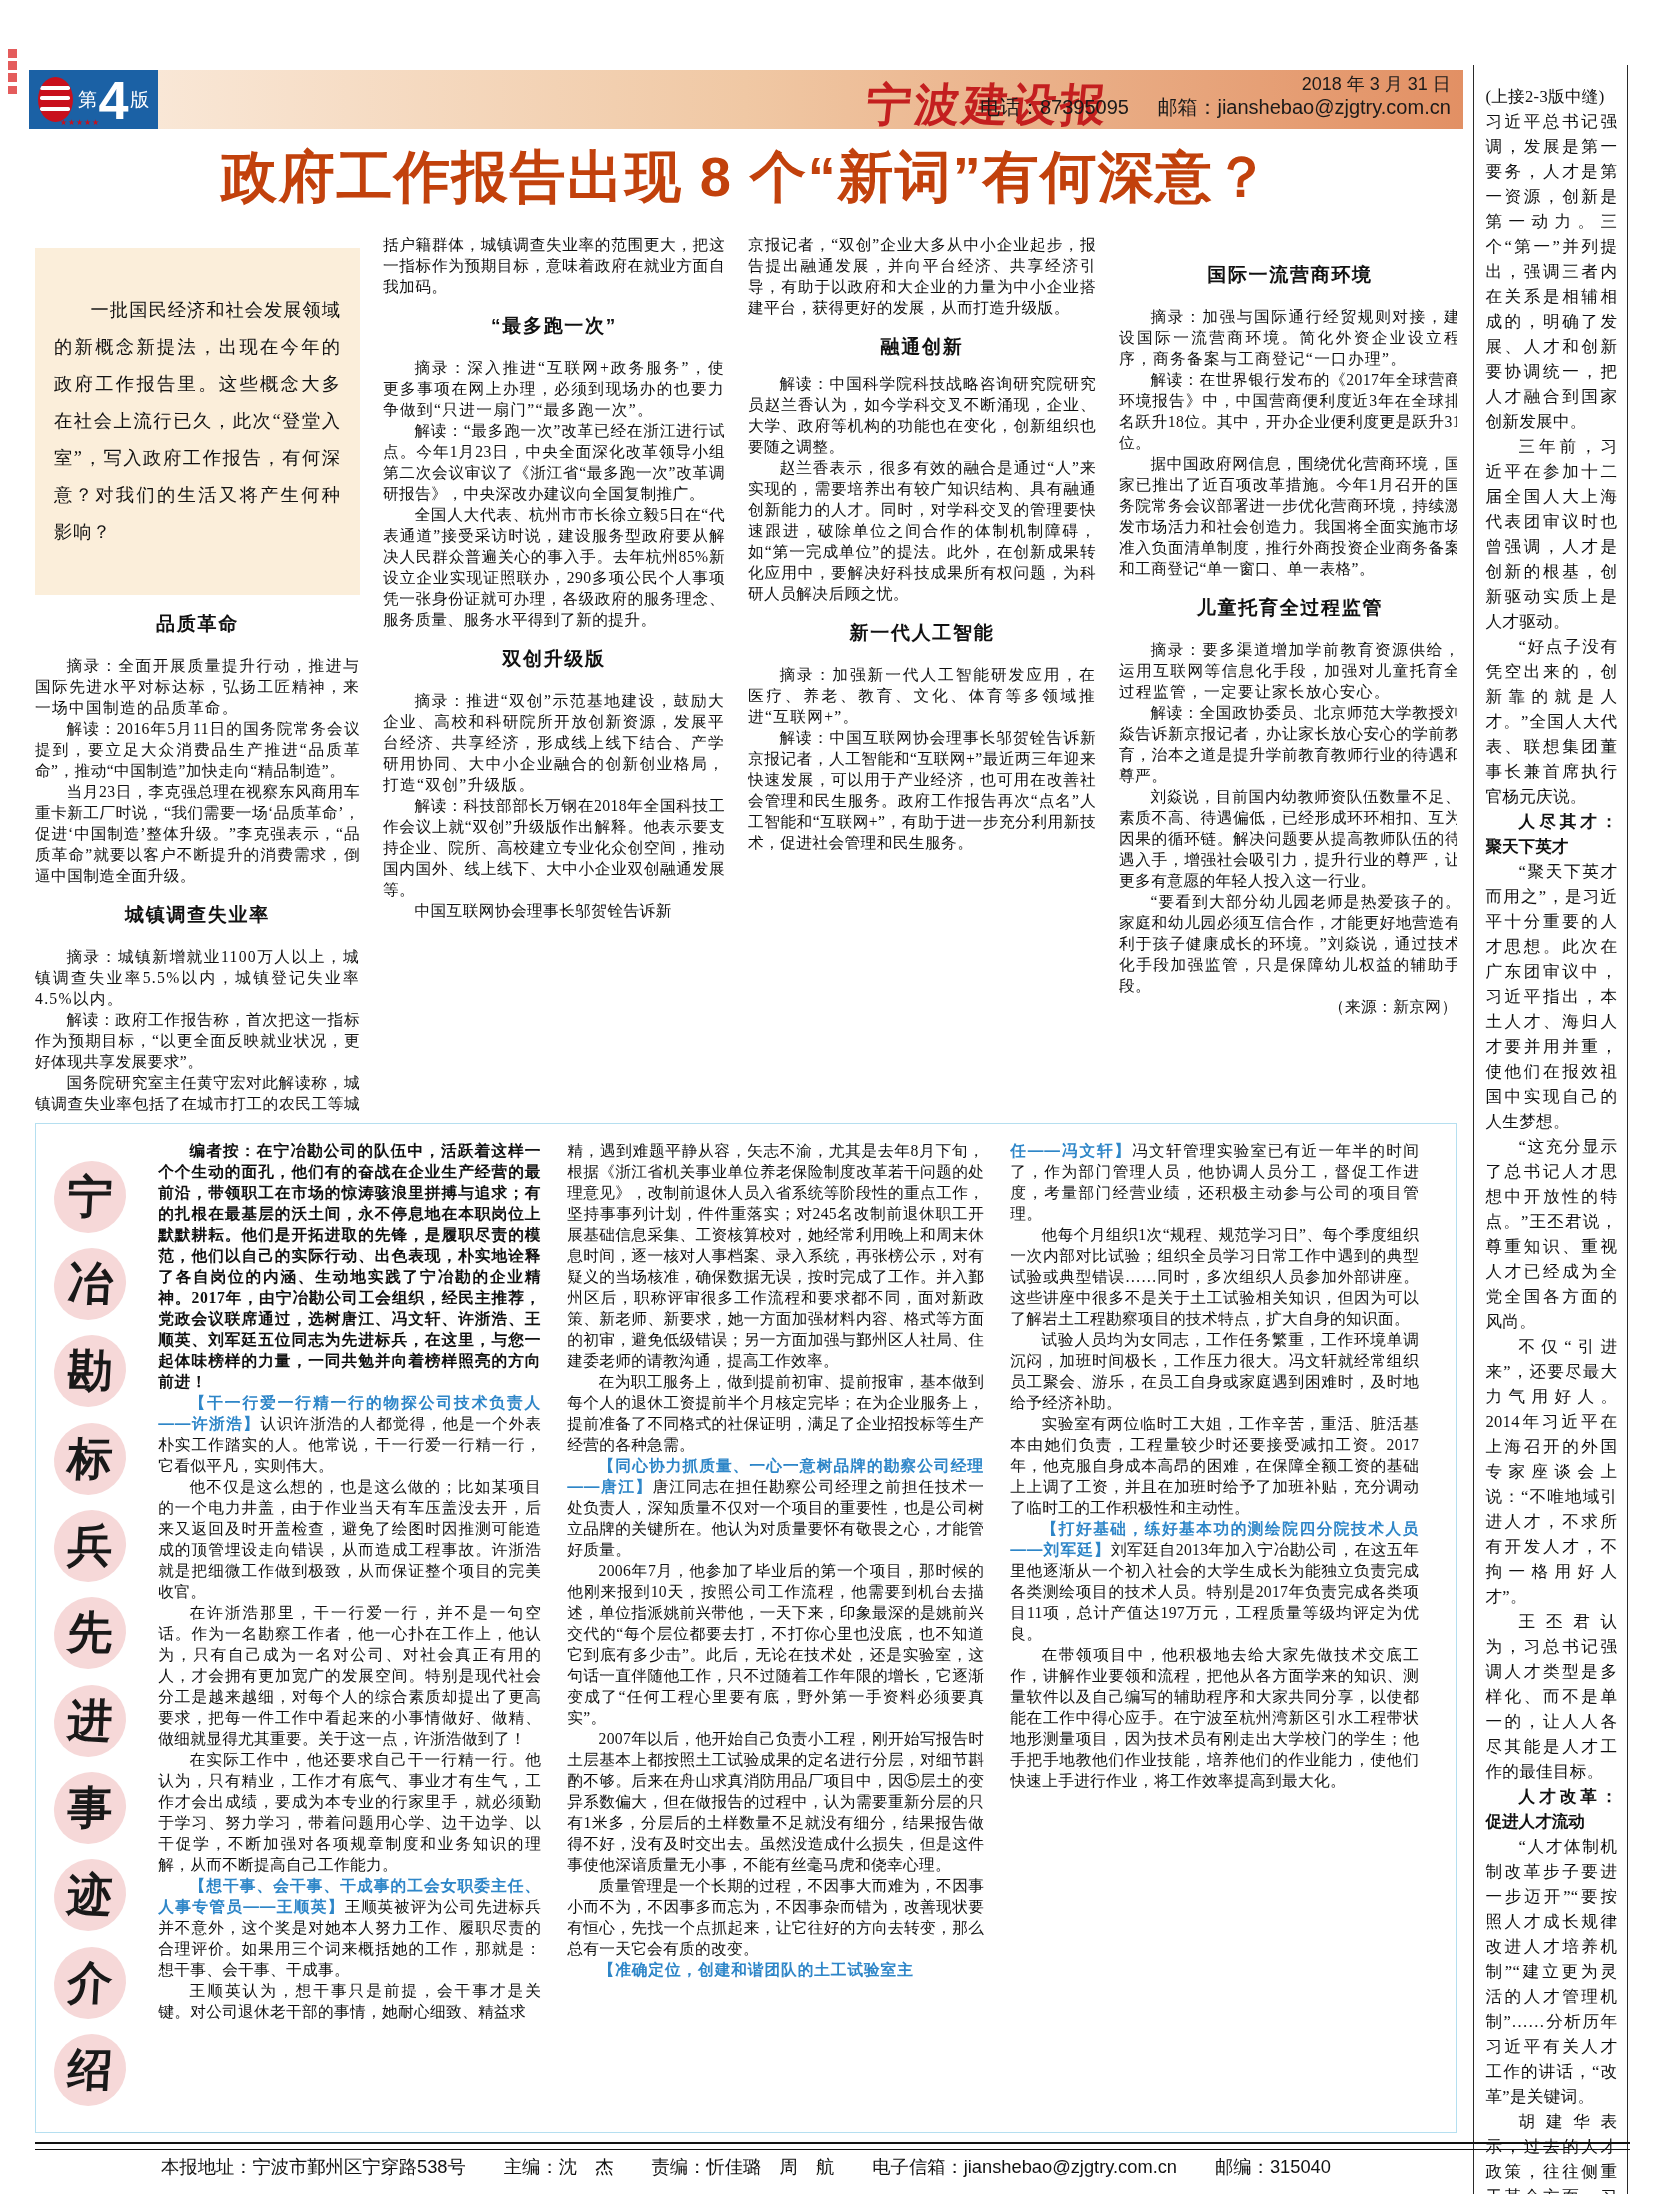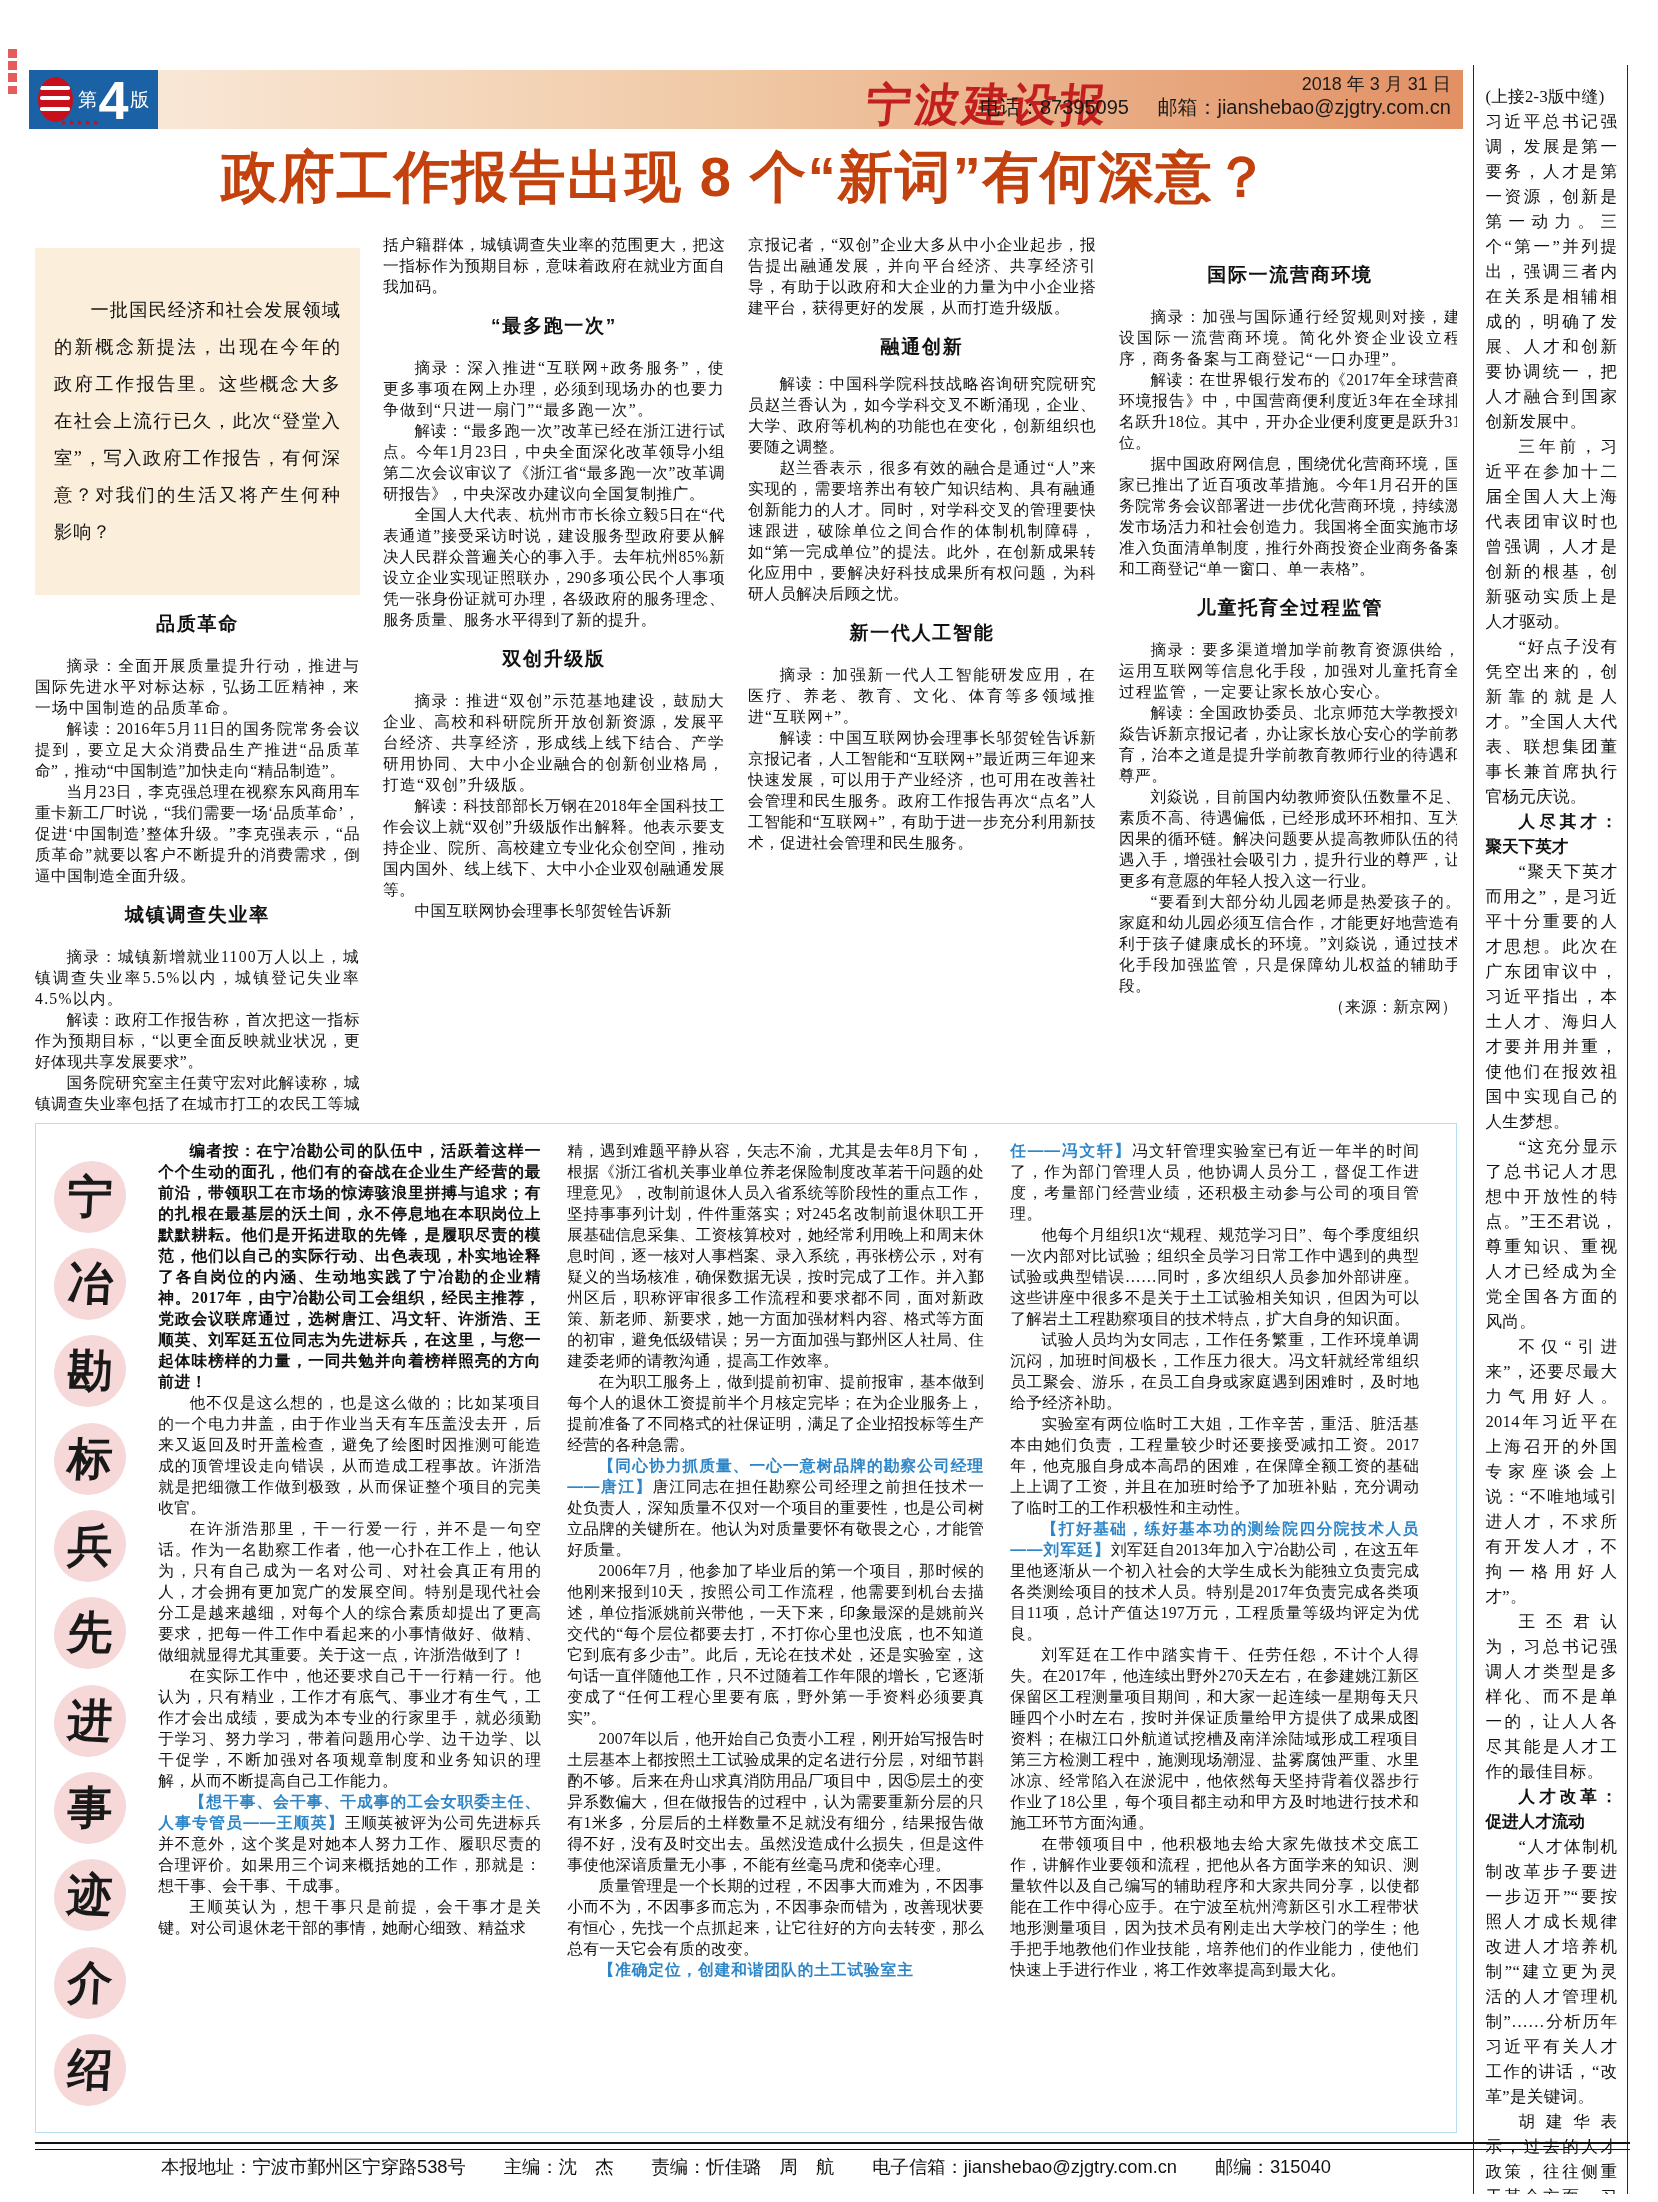--- a/index.html
+++ b/index.html
@@ -170,20 +170,21 @@
     <span class="vchar">兵</span>
     <span class="vchar">先</span>
     <span class="vchar">进</span>
     <span class="vchar">事</span>
     <span class="vchar">迹</span>
     <span class="vchar">介</span>
     <span class="vchar">绍</span>
   </div>
   <div class="fcol fa">
     <p class="editors">编者按：在宁冶勘公司的队伍中，活跃着这样一个个生动的面孔，他们有的奋战在企业生产经营的最前沿，带领职工在市场的惊涛骇浪里拼搏与追求；有的扎根在最基层的沃土间，永不停息地在本职岗位上默默耕耘。他们是开拓进取的先锋，是履职尽责的模范，他们以自己的实际行动、出色表现，朴实地诠释了各自岗位的内涵、生动地实践了宁冶勘的企业精神。2017年，由宁冶勘公司工会组织，经民主推荐，党政会议联席通过，选树唐江、冯文轩、许浙浩、王顺英、刘军廷五位同志为先进标兵，在这里，与您一起体味榜样的力量，一同共勉并向着榜样照亮的方向前进！</p>
+    <p><span class="blue-head">【干一行爱一行精一行的物探公司技术负责人——许浙浩】</span><span>认识许浙浩的人都觉得，他是一个外表朴实工作踏实的人。他常说，干一行爱一行精一行，它看似平凡，实则伟大。</span></p>
     <p>他不仅是这么想的，也是这么做的；比如某项目的一个电力井盖，由于作业当天有车压盖没去开，后来又返回及时开盖检查，避免了绘图时因推测可能造成的顶管埋设走向错误，从而造成工程事故。许浙浩就是把细微工作做到极致，从而保证整个项目的完美收官。</p>
     <p>在许浙浩那里，干一行爱一行，并不是一句空话。作为一名勘察工作者，他一心扑在工作上，他认为，只有自己成为一名对公司、对社会真正有用的人，才会拥有更加宽广的发展空间。特别是现代社会分工是越来越细，对每个人的综合素质却提出了更高要求，把每一件工作中看起来的小事情做好、做精、做细就显得尤其重要。关于这一点，许浙浩做到了！</p>
     <p>在实际工作中，他还要求自己干一行精一行。他认为，只有精业，工作才有底气、事业才有生气，工作才会出成绩，要成为本专业的行家里手，就必须勤于学习、努力学习，带着问题用心学、边干边学、以干促学，不断加强对各项规章制度和业务知识的理解，从而不断提高自己工作能力。</p>
     <p><span class="blue-head">【想干事、会干事、干成事的工会女职委主任、人事专管员——王顺英】</span><span>王顺英被评为公司先进标兵并不意外，这个奖是对她本人努力工作、履职尽责的合理评价。如果用三个词来概括她的工作，那就是：想干事、会干事、干成事。</span></p>
     <p>王顺英认为，想干事只是前提，会干事才是关键。对公司退休老干部的事情，她耐心细致、精益求</p>
   </div>
   <div class="fcol fb">
     <p class="cont">精，遇到难题平静从容，矢志不渝，尤其是去年8月下旬，根据《浙江省机关事业单位养老保险制度改革若干问题的处理意见》，改制前退休人员入省系统等阶段性的重点工作，坚持事事列计划，件件重落实；对245名改制前退休职工开展基础信息采集、工资核算校对，她经常利用晚上和周末休息时间，逐一核对人事档案、录入系统，再张榜公示，对有疑义的当场核准，确保数据无误，按时完成了工作。并入鄞州区后，职称评审很多工作流程和要求都不同，面对新政策、新老师、新要求，她一方面加强材料内容、格式等方面的初审，避免低级错误；另一方面加强与鄞州区人社局、住建委老师的请教沟通，提高工作效率。</p>
     <p>在为职工服务上，做到提前初审、提前报审，基本做到每个人的退休工资提前半个月核定完毕；在为企业服务上，提前准备了不同格式的社保证明，满足了企业招投标等生产经营的各种急需。</p>
     <p><span class="blue-head">【同心协力抓质量、一心一意树品牌的勘察公司经理——唐江】</span><span>唐江同志在担任勘察公司经理之前担任技术一处负责人，深知质量不仅对一个项目的重要性，也是公司树立品牌的关键所在。他认为对质量要怀有敬畏之心，才能管好质量。</span></p>
@@ -191,21 +192,20 @@
     <p>2007年以后，他开始自己负责小工程，刚开始写报告时土层基本上都按照土工试验成果的定名进行分层，对细节斟酌不够。后来在舟山求真消防用品厂项目中，因⑤层土的变异系数偏大，但在做报告的过程中，认为需要重新分层的只有1米多，分层后的土样数量不足就没有细分，结果报告做得不好，没有及时交出去。虽然没造成什么损失，但是这件事使他深谙质量无小事，不能有丝毫马虎和侥幸心理。</p>
     <p>质量管理是一个长期的过程，不因事大而难为，不因事小而不为，不因事多而忘为，不因事杂而错为，改善现状要有恒心，先找一个点抓起来，让它往好的方向去转变，那么总有一天它会有质的改变。</p>
     <p><span class="blue-head">【准确定位，创建和谐团队的土工试验室主</span></p>
   </div>
   <div class="fcol fc">
     <p class="cont"><span class="blue-head">任——冯文轩】</span><span>冯文轩管理实验室已有近一年半的时间了，作为部门管理人员，他协调人员分工，督促工作进度，考量部门经营业绩，还积极主动参与公司的项目管理。</span></p>
     <p>他每个月组织1次“规程、规范学习日”、每个季度组织一次内部对比试验；组织全员学习日常工作中遇到的典型试验或典型错误……同时，多次组织人员参加外部讲座。这些讲座中很多不是关于土工试验相关知识，但因为可以了解岩土工程勘察项目的技术特点，扩大自身的知识面。</p>
     <p>试验人员均为女同志，工作任务繁重，工作环境单调沉闷，加班时间极长，工作压力很大。冯文轩就经常组织员工聚会、游乐，在员工自身或家庭遇到困难时，及时地给予经济补助。</p>
     <p>实验室有两位临时工大姐，工作辛苦，重活、脏活基本由她们负责，工程量较少时还要接受减扣工资。2017年，他克服自身成本高昂的困难，在保障全额工资的基础上上调了工资，并且在加班时给予了加班补贴，充分调动了临时工的工作积极性和主动性。</p>
     <p><span class="blue-head">【打好基础，练好基本功的测绘院四分院技术人员——刘军廷】</span><span>刘军廷自2013年加入宁冶勘公司，在这五年里他逐渐从一个初入社会的大学生成长为能独立负责完成各类测绘项目的技术人员。特别是2017年负责完成各类项目11项，总计产值达197万元，工程质量等级均评定为优良。</span></p>
-    <p>刘军廷在工作中踏实肯干、任劳任怨，不计个人得失。在2017年，他连续出野外270天左右，在参建姚江新区保留区工程测量项目期间，和大家一起连续一星期每天只睡四个小时左右，按时并保证质量给甲方提供了成果成图资料；在椒江口外航道试挖槽及南洋涂陆域形成工程项目第三方检测工程中，施测现场潮湿、盐雾腐蚀严重、水里冰凉、经常陷入在淤泥中，他依然每天坚持背着仪器步行作业了18公里，每个项目都主动和甲方及时地进行技术和施工环节方面沟通。</p>
     <p>在带领项目中，他积极地去给大家先做技术交底工作，讲解作业要领和流程，把他从各方面学来的知识、测量软件以及自己编写的辅助程序和大家共同分享，以使都能在工作中得心应手。在宁波至杭州湾新区引水工程带状地形测量项目，因为技术员有刚走出大学校门的学生；他手把手地教他们作业技能，培养他们的作业能力，使他们快速上手进行作业，将工作效率提高到最大化。</p>
   </div>
 </div>
 
 <div class="sidebar">
   <p class="noind">(上接2-3版中缝)</p>
   <p class="noind">习近平总书记强调，发展是第一要务，人才是第一资源，创新是第一动力。三个“第一”并列提出，强调三者内在关系是相辅相成的，明确了发展、人才和创新要协调统一，把人才融合到国家创新发展中。</p>
   <p>三年前，习近平在参加十二届全国人大上海代表团审议时也曾强调，人才是创新的根基，创新驱动实质上是人才驱动。</p>
   <p>“好点子没有凭空出来的，创新靠的就是人才。”全国人大代表、联想集团董事长兼首席执行官杨元庆说。</p>
   <p class="sb-h">人尽其才：聚天下英才</p>

